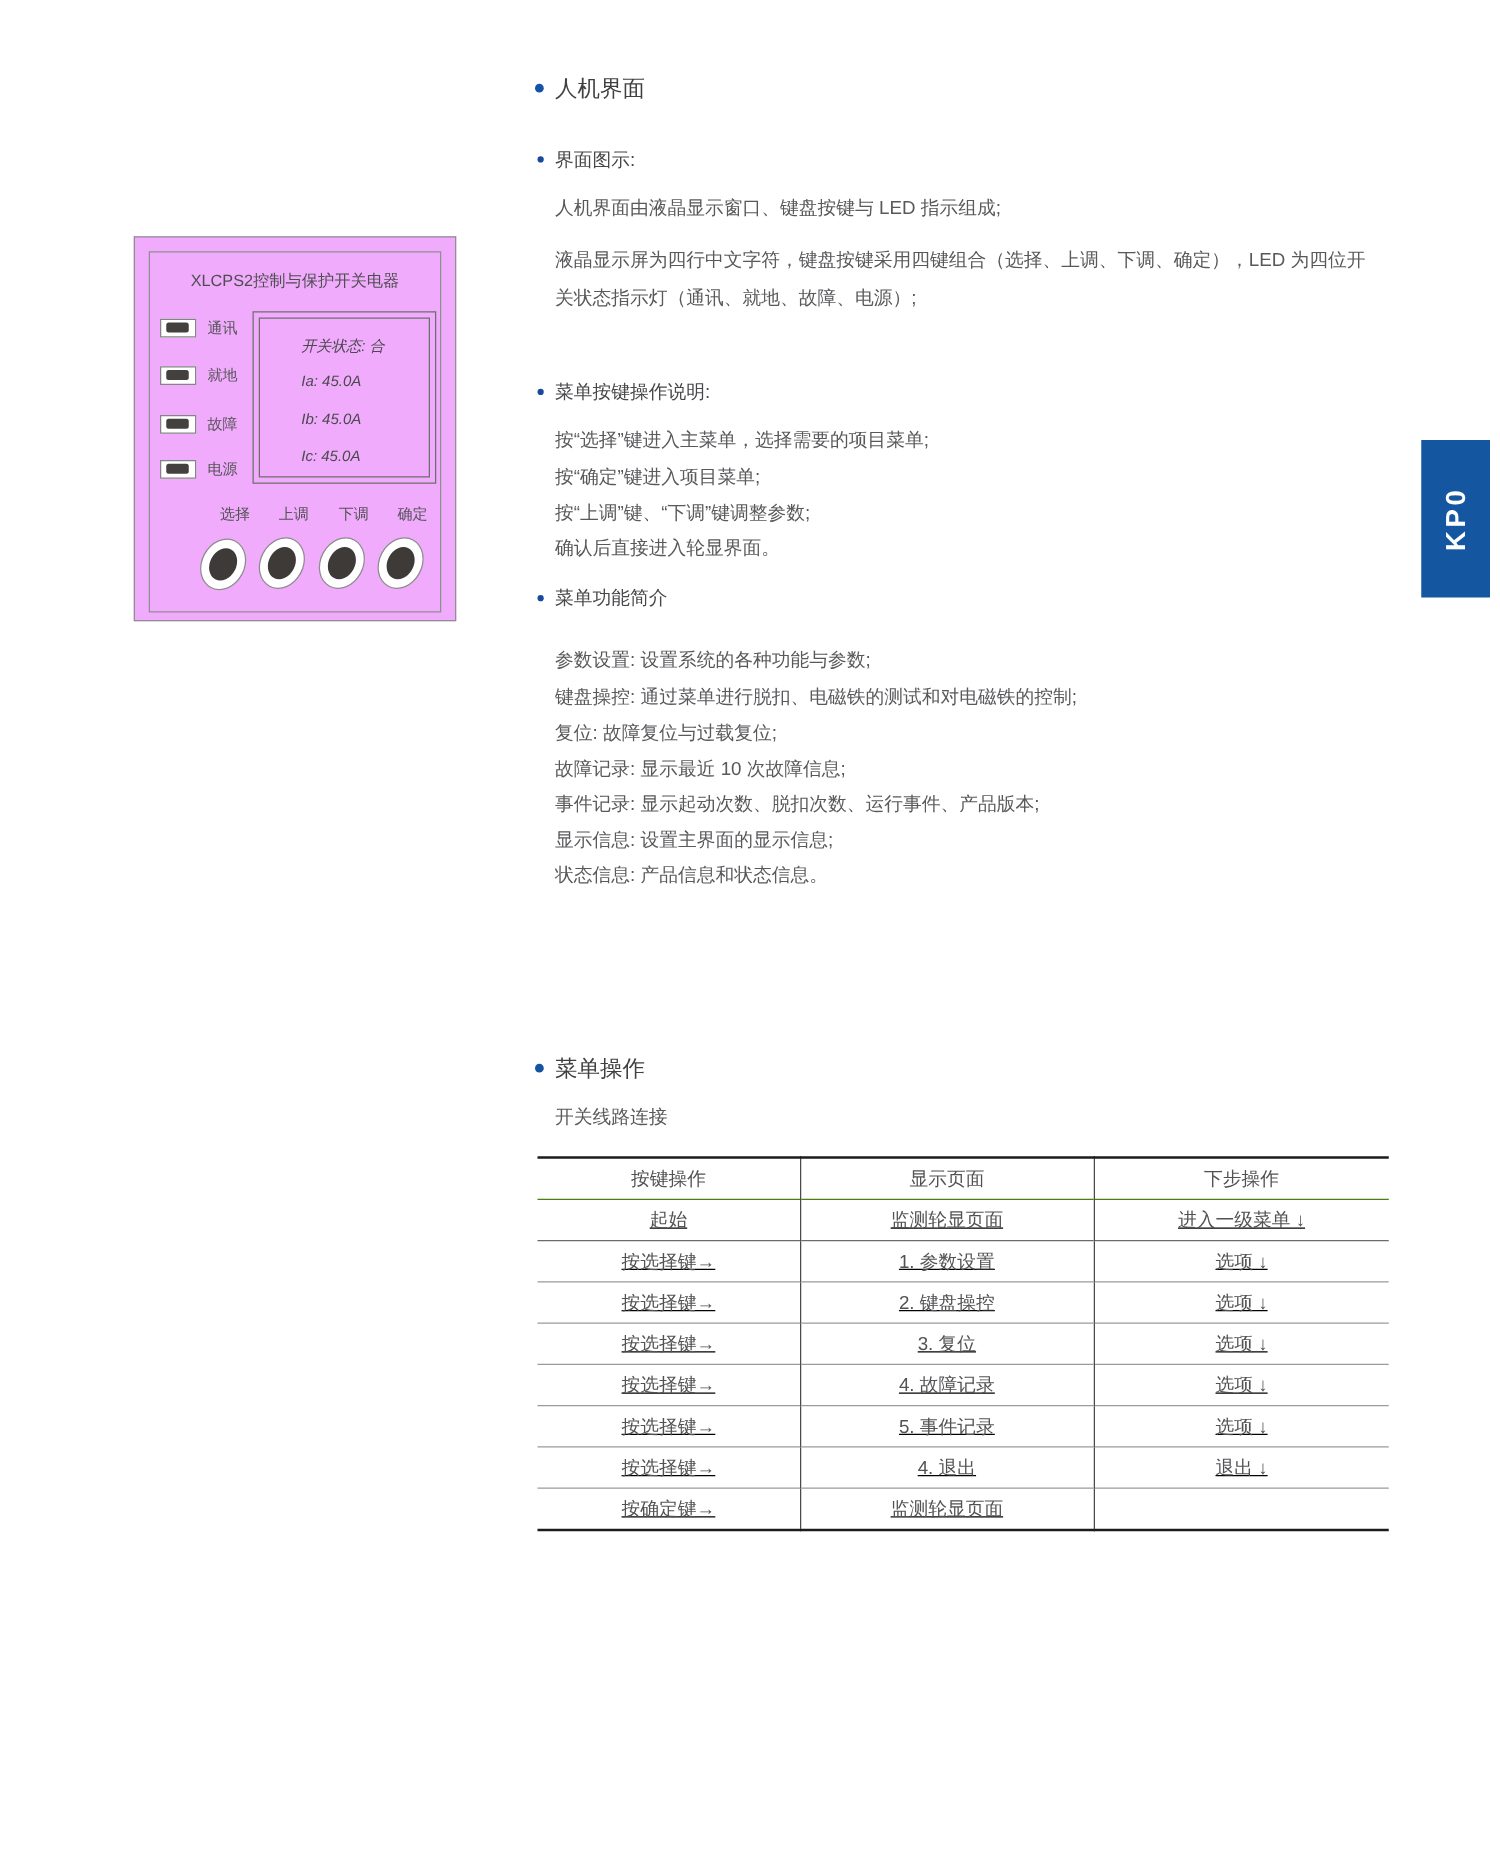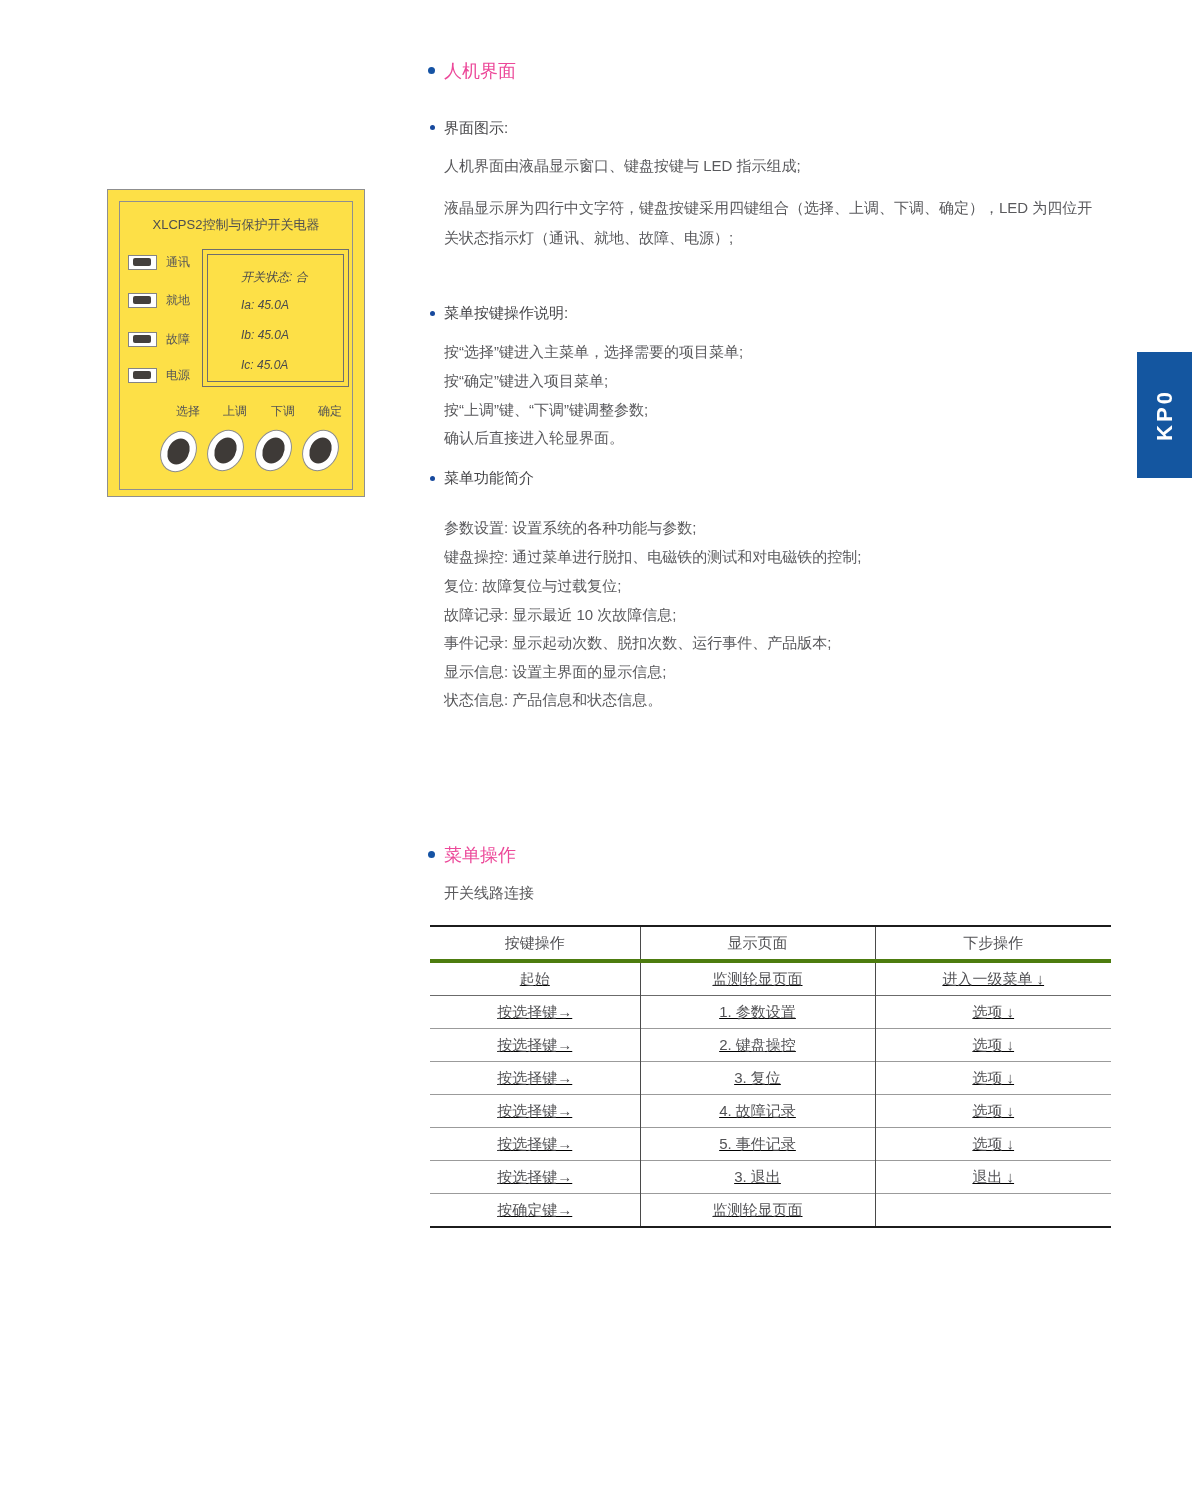--- a/index.html
+++ b/index.html
@@ -3,21 +3,21 @@
 <meta charset="utf-8">
 <style>
   html,body { margin:0; padding:0; background:#ffffff; }
   .page {
     position:relative; width:1200px; height:1489px; background:#ffffff;
     font-family:"Liberation Sans","DejaVu Sans",sans-serif; overflow:hidden;
   }
 
   
   .device-outer { position:absolute; left:107px; top:189px; width:256px; height:306px;
-    border:1px solid #8f8f8f; background:#fde047; }
+    border:1px solid #8f8f8f; background:#f0abfc; }
   .device-inner { position:absolute; left:11px; top:11px; right:11px; bottom:6px;
     border:1px solid #8f8f8f; }
   .device-title { position:absolute; top:14px; left:0; width:100%; text-align:center;
     font-size:13px; color:#4e4e50; white-space:nowrap; }
 
   .led { position:absolute; left:8px; height:15px; display:flex; align-items:center; }
   .led-box { display:inline-block; width:27px; height:13px; border:1px solid #848484;
     background:#fff; position:relative; }
   .led-fill { position:absolute; left:4px; top:2px; width:18px; height:8px;
     background:#44403d; border-radius:2px; }
@@ -30,35 +30,35 @@
   .lcd-line { position:absolute; left:33px; font-size:12px; color:#4a4a4c; white-space:nowrap; }
 
   .btn-label { position:absolute; top:201px; width:44px; text-align:center;
     font-size:12px; color:#535355; white-space:nowrap; }
   .oval { position:absolute; width:33px; height:41px; border:1px solid #8c8c8c;
     border-radius:50%; background:#fff; transform:rotate(28deg); }
   .oval-core { position:absolute; left:50%; top:50%; width:21px; height:27px;
     margin:-13.5px 0 0 -10.5px; background:#3e3a37; border-radius:50%; }
 
   
-  .h1 { position:absolute; left:444px; font-size:18px; color:#ec4899; white-space:nowrap; }
+  .h1 { position:absolute; left:444px; font-size:18px; color:#404040; white-space:nowrap; }
   .subhead { position:absolute; left:444px; font-size:15px; color:#47474a; white-space:nowrap; }
   .body-line { position:absolute; left:444px; font-size:15px; color:#59595c; white-space:nowrap; }
   .dot { position:absolute; border-radius:50%; background:#17499d; }
   .dot-lg { width:7px; height:7px; background:#1553a4; }
   .dot-sm { width:5px; height:5px; }
 
   
   .menu-table { position:absolute; left:430px; top:925px; width:681px;
     border-collapse:collapse; table-layout:fixed;
     border-top:2px solid #1c1c1c; border-bottom:2px solid #1c1c1c; }
   .menu-table th, .menu-table td { height:32px; padding:0; font-weight:normal;
     font-size:15px; color:#525255; text-align:center; vertical-align:middle; }
   .menu-table .cm { border-left:1px solid #4a4a4a; border-right:1px solid #4a4a4a; }
-  .menu-table thead tr { border-bottom:4px solid #4d7c0f; }
+  .menu-table thead tr { border-bottom:1px solid #4d7c0f; }
   .menu-table tbody tr { border-bottom:1px solid #9b9b9b;text-decoration:underline; }
   .menu-table tbody tr.row-start { border-bottom:1px solid #6b6b6b; }
   .menu-table tbody tr:last-child { border-bottom:none; }
 
   
   .side-tab { position:absolute; left:1137px; top:352px; width:55px; height:126px;
     background:#1456a0; }
   .side-tab-label { position:absolute; left:50%; top:50%;
     transform:translate(-50%,-50%) rotate(-90deg);
     color:#ffffff; font-size:22px; font-weight:bold; letter-spacing:3px; white-space:nowrap; }
@@ -198,21 +198,21 @@
         <td class="cm">4. 故障记录</td>
         <td>选项 ↓</td>
       </tr>
       <tr>
         <td>按选择键→</td>
         <td class="cm">5. 事件记录</td>
         <td>选项 ↓</td>
       </tr>
       <tr>
         <td>按选择键→</td>
-        <td class="cm">3. 退出</td>
+        <td class="cm">4. 退出</td>
         <td>退出 ↓</td>
       </tr>
       <tr>
         <td>按确定键→</td>
         <td class="cm">监测轮显页面</td>
         <td></td>
       </tr>
     </tbody>
   </table>
 

